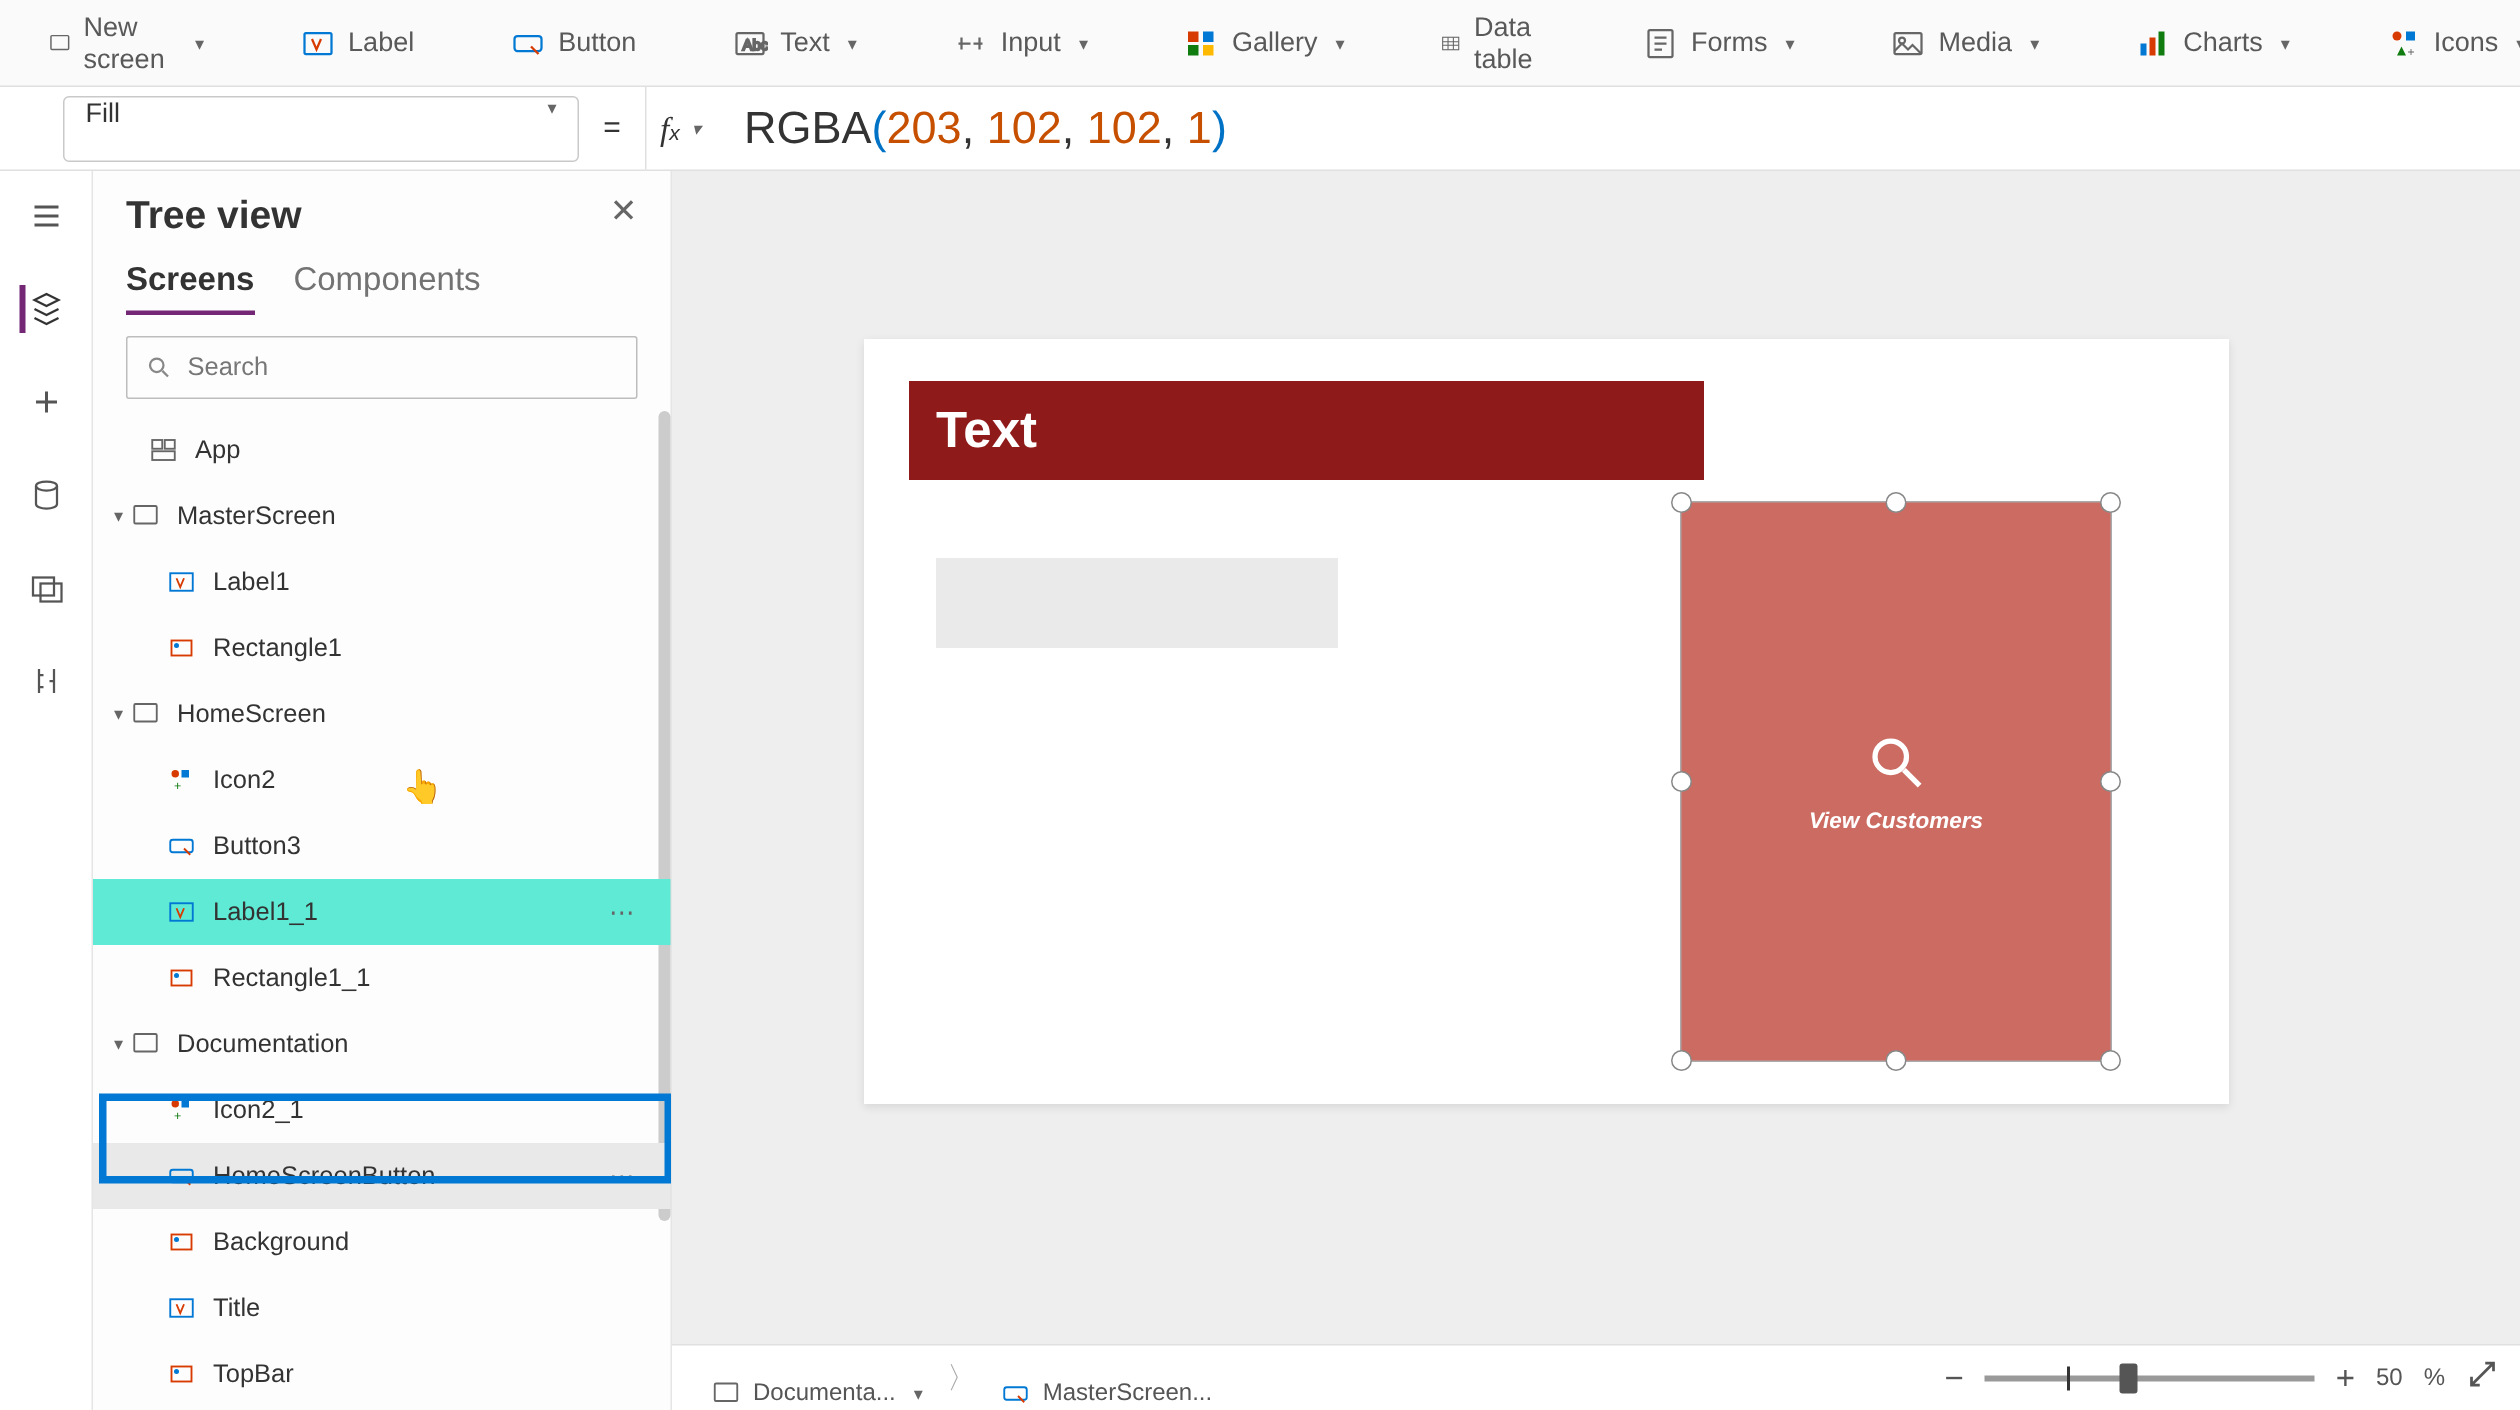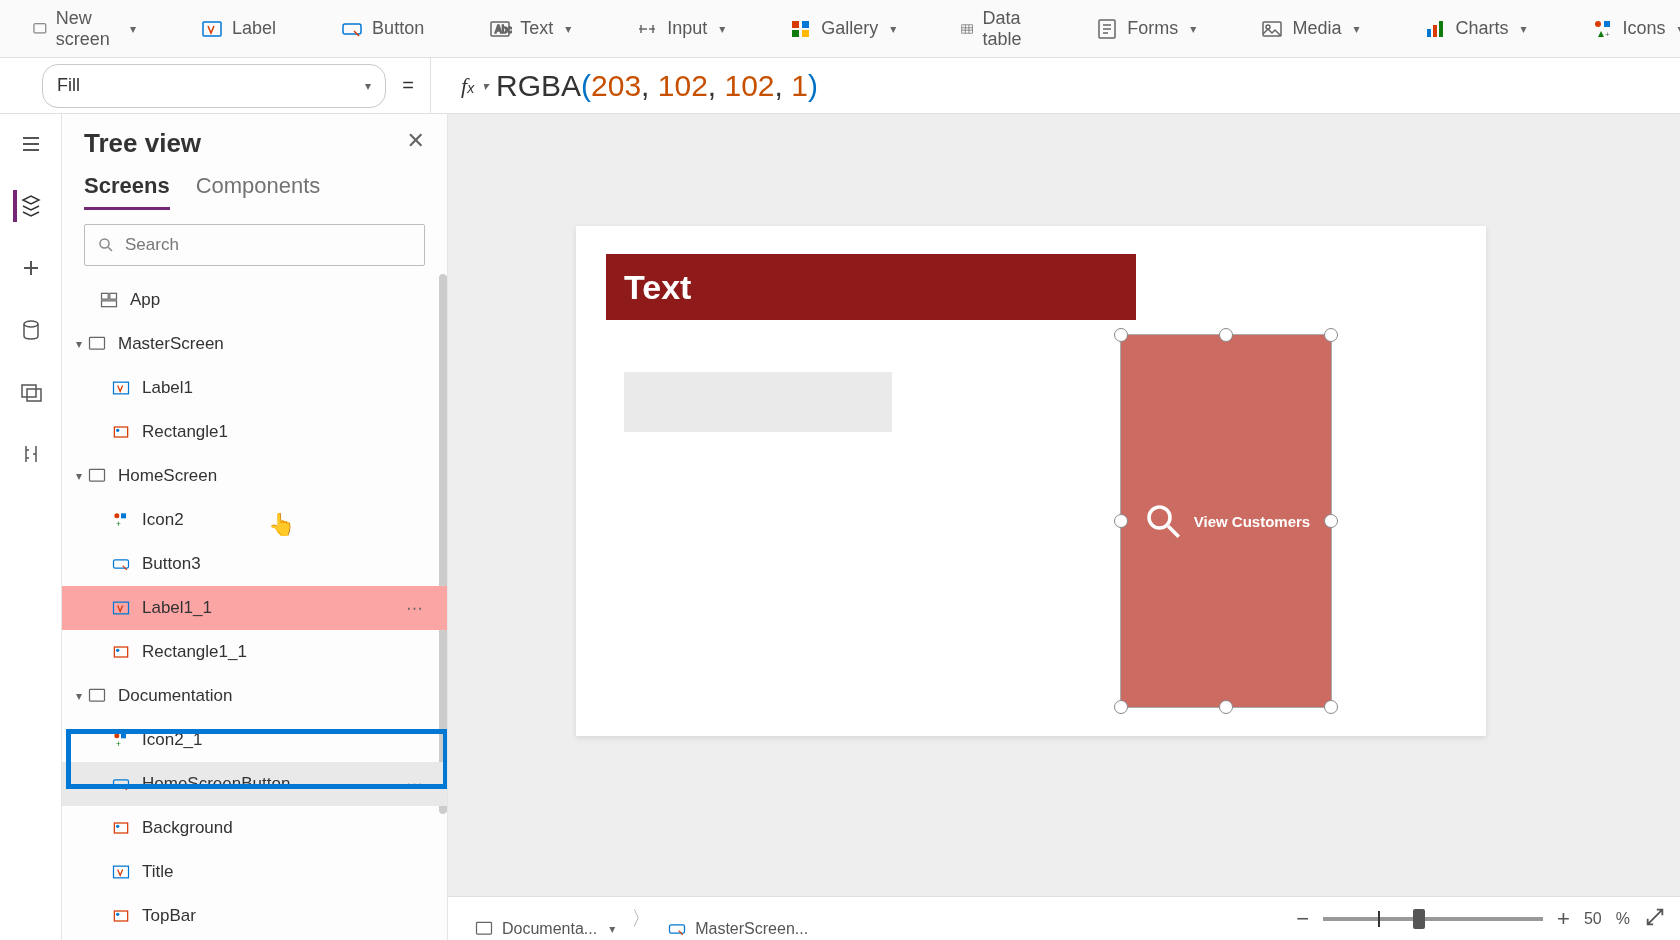--- a/index.html
+++ b/index.html
@@ -7,23 +7,23 @@
 
 
 .ribbon { height: 58px; display: flex; align-items: center; border-bottom: 1px solid #e0e0e0; background: #fafafa; }
 .ribbon-item { display: flex; align-items: center; gap: 8px; padding: 0 32px; height: 100%; color: #595959; font-size: 18px; cursor: pointer; }
 .ribbon-sep { width: 1px; height: 38px; background: #ddd; }
 .ribbon-item svg { width: 24px; height: 24px; }
 .chev-down { font-size: 12px; color: #666; margin-left: 4px; }
 
 
 .formula-row { height: 56px; display: flex; align-items: center; border-bottom: 1px solid #e0e0e0; }
-.prop-select { width: 344px; margin-left: 42px; height: 44px; border: 1px solid #c9c9c9; border-radius: 16px; display: flex; align-items: center; justify-content: space-between; padding: 0 14px; color: #333; font-size: 18px; background: #fff; }
+.prop-select { width: 344px; margin-left: 42px; height: 44px; border: 1px solid #c9c9c9; border-radius: 4px; display: flex; justify-content: space-between; padding: 0 14px; color: #333; font-size: 18px; background: #fff; }
 .eq { width: 44px; text-align: center; font-size: 20px; color: #333; }
-.fx { width: 54px; display: flex; align-items: center; gap: 4px; font-style: italic; font-size: 22px; color: #333; border-left: 1px solid #e0e0e0; padding-left: 30px; height: 100%; }
+.fx { width: 54px; display: flex; align-items: center; gap: 4px; font-style: italic; font-size: 22px; color: #333; border-left: 1px solid #e0e0e0; padding-left: 9px; height: 100%; }
 .formula-input { flex: 1; font-family: Consolas, monospace; font-size: 30px; padding-left: 12px; }
 .tok-fn { color: #333; }
 .tok-paren { color: #0072c6; }
 .tok-num { color: #c75000; }
 .tok-comma { color: #333; }
 
 
 .main { display: flex; height: calc(100% - 114px); }
 
 
@@ -36,35 +36,35 @@
 .panel { width: 386px; border-right: 1px solid #e5e5e5; background: #fdfdfd; display: flex; flex-direction: column; }
 .panel-head { display: flex; justify-content: space-between; align-items: flex-start; padding: 14px 22px 8px 22px; }
 .panel-title { font-size: 26px; font-weight: 600; color: #333; }
 .close-x { font-size: 22px; color: #666; cursor: pointer; }
 .tabs { display: flex; gap: 26px; padding: 6px 22px 0 22px; font-size: 22px; }
 .tab { color: #737373; padding-bottom: 8px; cursor: pointer; }
 .tab.active { font-weight: 600; color: #333; border-bottom: 3px solid #742774; }
 .search { margin: 14px 22px 8px 22px; display: flex; align-items: center; gap: 10px; height: 42px; border: 1px solid #bdbdbd; border-radius: 2px; padding: 0 12px; color: #777; font-size: 17px; }
 .tree { flex: 1; overflow-y: auto; position: relative; padding: 4px 0; }
 .node { display: flex; align-items: center; height: 44px; font-size: 17px; color: #333; cursor: pointer; position: relative; }
-.node.hover { background: #fca5a5; align-items: center; }
+.node.hover { background: #5eead4; align-items: center; }
 .node.selected { background: #e9e9e9; }
 .highlight-box { position: absolute; left: 4px; right: -1px; border: 5px solid #0078d4; height: 60px; pointer-events: none; }
 .caret { width: 14px; font-size: 12px; color: #666; text-align: center; }
 .nicon { width: 22px; height: 22px; margin-right: 10px; display: flex; align-items: center; justify-content: center; }
 .nicon svg { width: 20px; height: 20px; }
 .more { position: absolute; right: 22px; color: #666; letter-spacing: 2px; }
 .tree-scrollbar { position: absolute; right: 0; top: 0; width: 8px; height: 540px; background: #ccc; border-radius: 4px; }
 
 
 .canvas-wrap { flex: 1; position: relative; background: #eee; }
 .canvas { position: absolute; left: 128px; top: 112px; width: 910px; height: 510px; background: #fff; box-shadow: 0 2px 6px rgba(0,0,0,0.1); }
 .topbar { position: absolute; left: 30px; top: 28px; width: 530px; height: 66px; background: #8f1a1a; display: flex; align-items: center; padding-left: 18px; color: #fff; font-size: 34px; font-weight: 600; }
 .greybox { position: absolute; left: 48px; top: 146px; width: 268px; height: 60px; background: #eaeaea; }
-.sel-rect { position: absolute; left: 544px; top: 108px; width: 212px; height: 374px; background: #cb6b62; display: flex; flex-direction: row; align-items: center; justify-content: center; gap: 10px; border: 1px solid #aaa; }
+.sel-rect { position: absolute; left: 544px; top: 108px; width: 288px; height: 374px; background: #cb6b62; display: flex; flex-direction: column; align-items: center; justify-content: center; gap: 10px; border: 1px solid #aaa; font-style: italic; }
 .sel-rect svg { width: 42px; height: 42px; stroke: #fff; }
 .sel-rect-label { color: #fff; font-size: 15px; font-weight: 600; }
 .handle { position: absolute; width: 14px; height: 14px; background: #fff; border: 1px solid #888; border-radius: 50%; }
 
 
 .status { position: absolute; left: 0; right: 0; bottom: 0; height: 44px; border-top: 1px solid #e0e0e0; background: #fff; display: flex; align-items: center; padding: 0 14px; font-size: 16px; color: #555; }
 .crumb { display: flex; align-items: center; gap: 8px; padding: 0 12px; margin-top: 20px; }
 .crumb svg { width: 20px; height: 20px; }
 .crumb-sep { color: #aaa; padding: 0 4px; font-size: 20px; }
 .zoom-ctl { margin-left: auto; display: flex; align-items: center; gap: 14px; }

